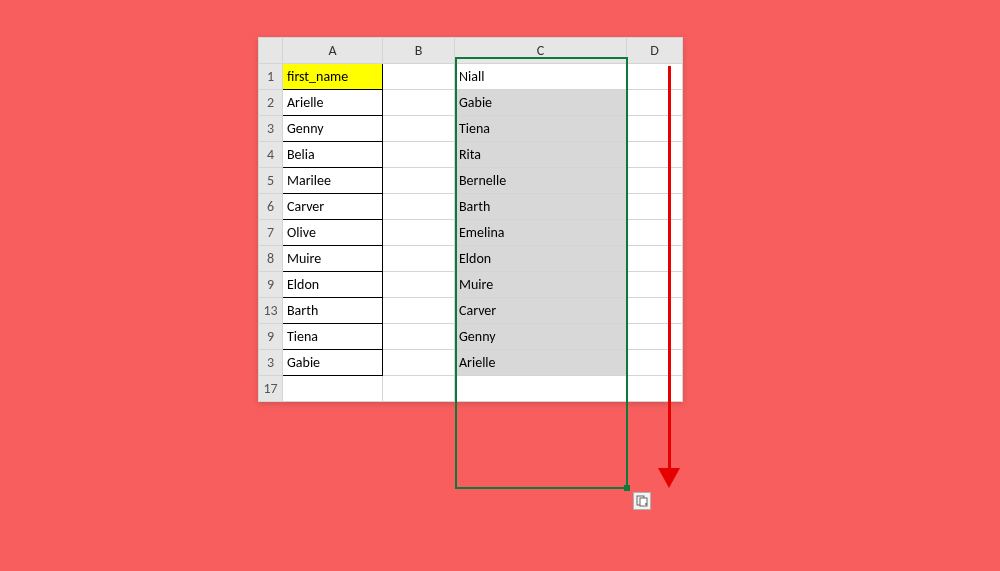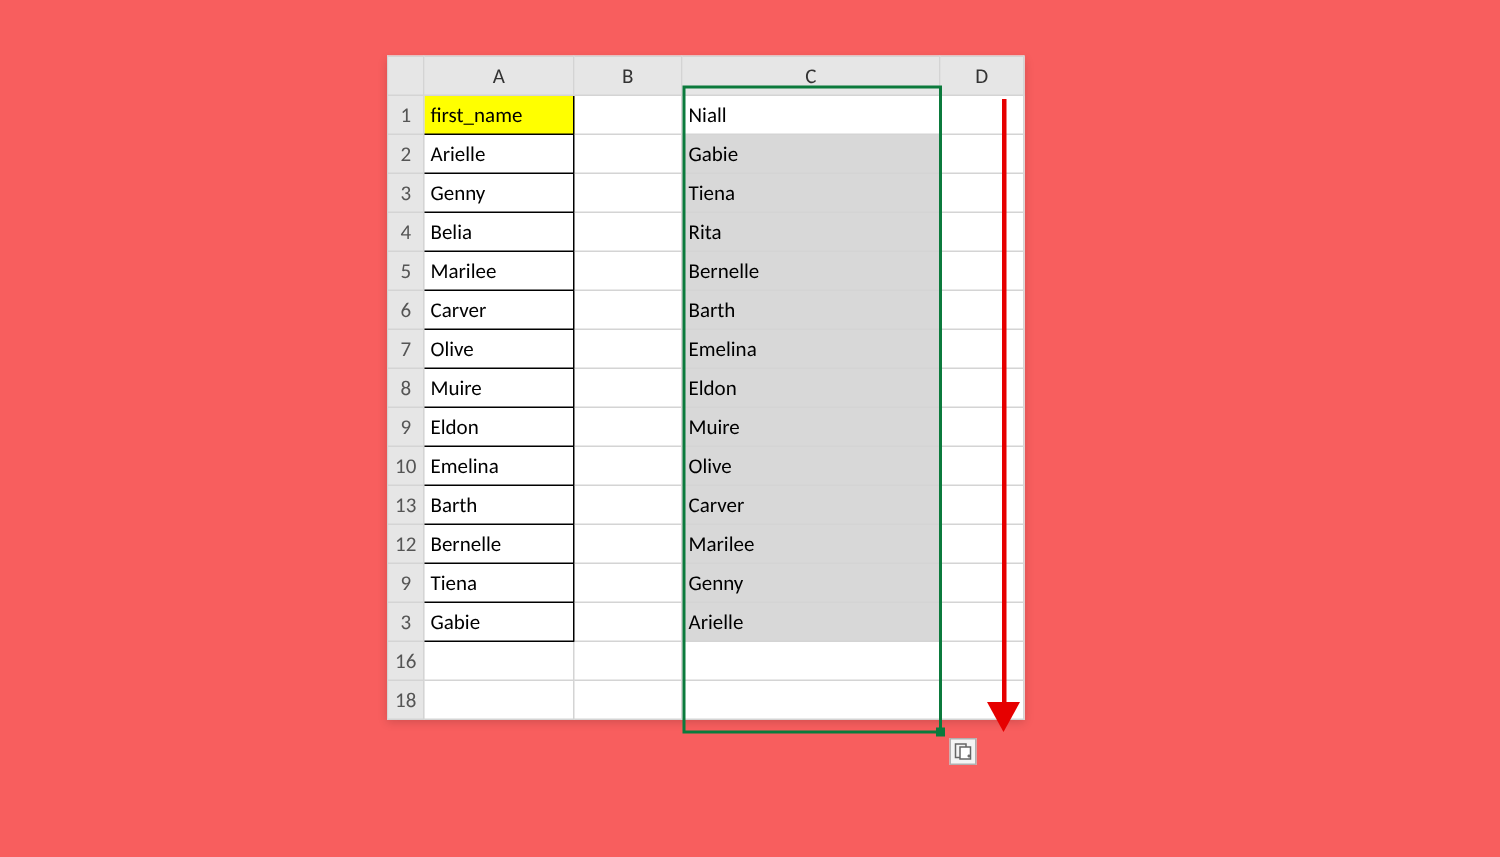--- a/index.html
+++ b/index.html
@@ -103,63 +103,42 @@
           <td class="colD"></td>
         </tr>
         <tr>
           <th class="rowhdr">9</th>
           <td class="colA bbox">Eldon</td>
           <td class="colB"></td>
           <td class="colC sel">Muire</td>
           <td class="colD"></td>
         </tr>
         <tr>
-          <th class="rowhdr">10</th>
-          <td class="colA bbox">Emelina</td>
-          <td class="colB"></td>
-          <td class="colC sel">Olive</td>
-          <td class="colD"></td>
-        </tr>
-        <tr>
           <th class="rowhdr">13</th>
           <td class="colA bbox">Barth</td>
           <td class="colB"></td>
           <td class="colC sel">Carver</td>
-          <td class="colD"></td>
-        </tr>
-        <tr>
-          <th class="rowhdr">12</th>
-          <td class="colA bbox">Bernelle</td>
-          <td class="colB"></td>
-          <td class="colC sel">Marilee</td>
           <td class="colD"></td>
         </tr>
         <tr>
           <th class="rowhdr">9</th>
           <td class="colA bbox">Tiena</td>
           <td class="colB"></td>
           <td class="colC sel">Genny</td>
           <td class="colD"></td>
         </tr>
         <tr>
           <th class="rowhdr">3</th>
           <td class="colA bbox">Gabie</td>
           <td class="colB"></td>
           <td class="colC sel">Arielle</td>
           <td class="colD"></td>
         </tr>
         <tr>
-          <th class="rowhdr">16</th>
-          <td class="colA"></td>
-          <td class="colB"></td>
-          <td class="colC"></td>
-          <td class="colD"></td>
-        </tr>
-        <tr>
-          <th class="rowhdr">18</th>
+          <th class="rowhdr">17</th>
           <td class="colA"></td>
           <td class="colB"></td>
           <td class="colC"></td>
           <td class="colD"></td>
         </tr>
       </tbody>
   </table>
 
   <div class="sel-outline"></div>
   <div class="fill-handle"></div>

